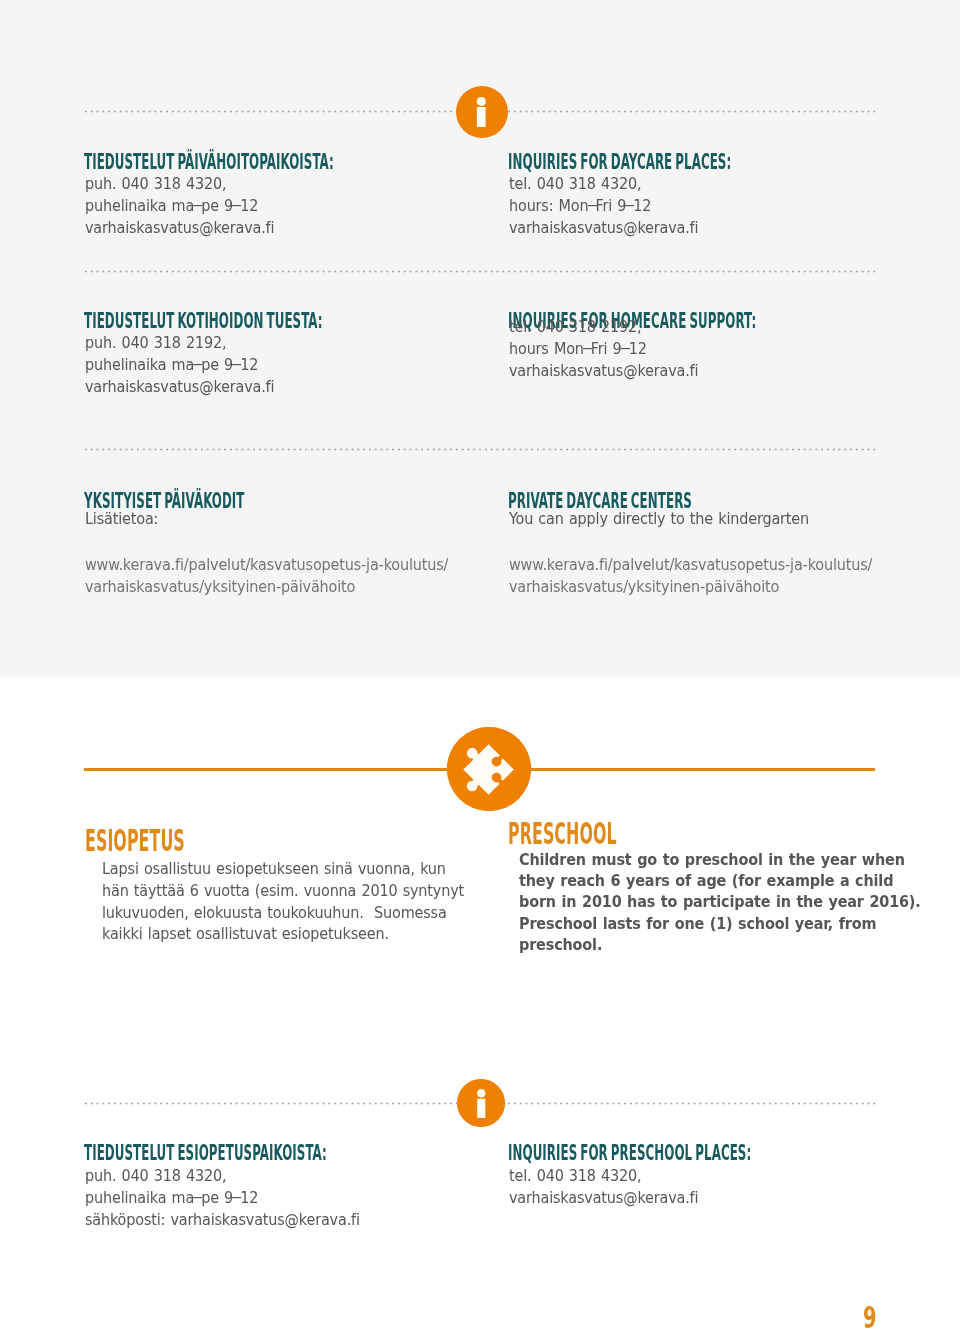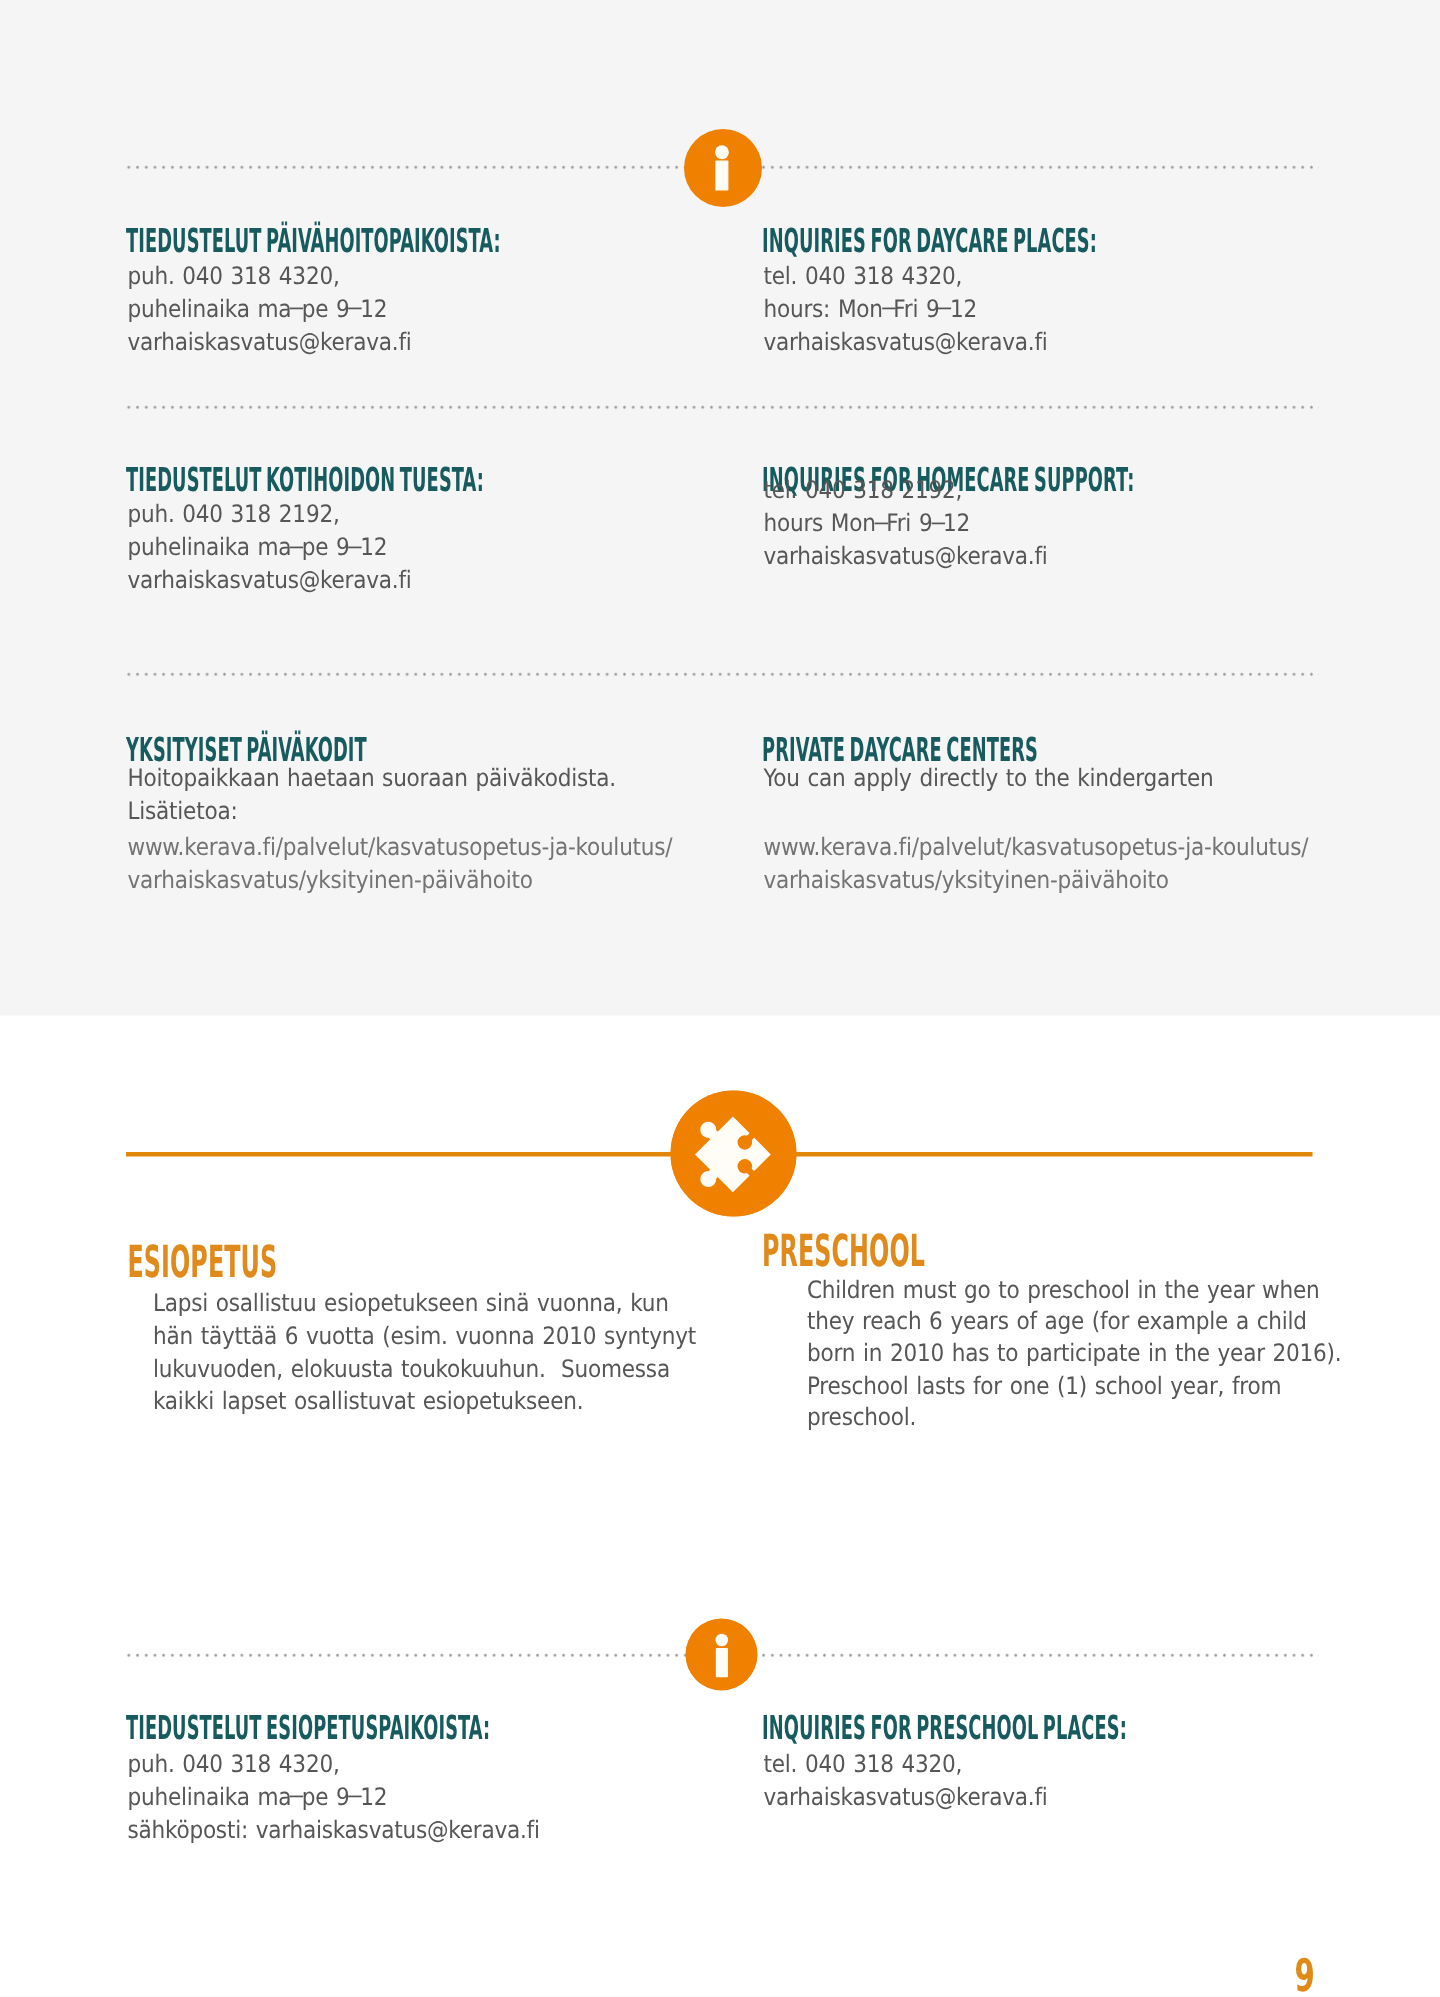--- a/index.html
+++ b/index.html
@@ -101,21 +101,20 @@
   <div class="body-text" style="left:509px; top:316px; width:380px;">
     <div>tel. 040 318 2192,</div>
     <div>hours Mon<i class="endash">–</i>Fri 9<i class="endash">–</i>12</div>
     <div>varhaiskasvatus@kerava.fi</div>
   </div>
 
   <div class="dotted" style="top:448px"></div>
 
   <div class="h-teal" style="left:84px; top:488px;">YKSITYISET PÄIVÄKODIT</div>
   <div class="body-text" style="left:85px; top:508px; width:400px;">
-    <div>Hoitopaikkaan haetaan suoraan päiväkodista.</div>
     <div>Lisätietoa:</div>
   </div>
   <div class="body-text url-text" style="left:85px; top:554px; width:400px;">
     <div>www.kerava.fi/palvelut/kasvatusopetus-ja-koulutus/</div>
     <div>varhaiskasvatus/yksityinen-päivähoito</div>
   </div>
 
   <div class="h-teal" style="left:508px; top:488px;">PRIVATE DAYCARE CENTERS</div>
   <div class="body-text" style="left:509px; top:508px; width:400px;">
     <div>You can apply directly to the kindergarten</div>
@@ -149,21 +148,21 @@
 
   <div class="h-orange" style="left:85px; top:824px;">ESIOPETUS</div>
   <div class="body-text" style="left:102px; top:858px; width:400px;">
     <div>Lapsi osallistuu esiopetukseen sinä vuonna, kun</div>
     <div>hän täyttää 6 vuotta (esim. vuonna 2010 syntynyt</div>
     <div>lukuvuoden, elokuusta toukokuuhun. &nbsp;Suomessa</div>
     <div>kaikki lapset osallistuvat esiopetukseen.</div>
   </div>
 
   <div class="h-orange" style="left:508px; top:817px;">PRESCHOOL</div>
-  <div class="body-text lh212" style="left:538px; top:849px; width:400px;">
+  <div class="body-text lh212" style="left:519px; top:849px; width:400px;font-weight:bold;">
     <div>Children must go to preschool in the year when</div>
     <div>they reach 6 years of age (for example a child</div>
     <div>born in 2010 has to participate in the year 2016).</div>
     <div>Preschool lasts for one (1) school year, from</div>
     <div>preschool.</div>
   </div>
 
   <div class="dotted" style="top:1102px"></div>
   <div class="badge badge-info" style="left:457px; top:1079px; width:48px; height:48px;">
     <svg viewBox="0 0 48 48" width="48" height="48">

